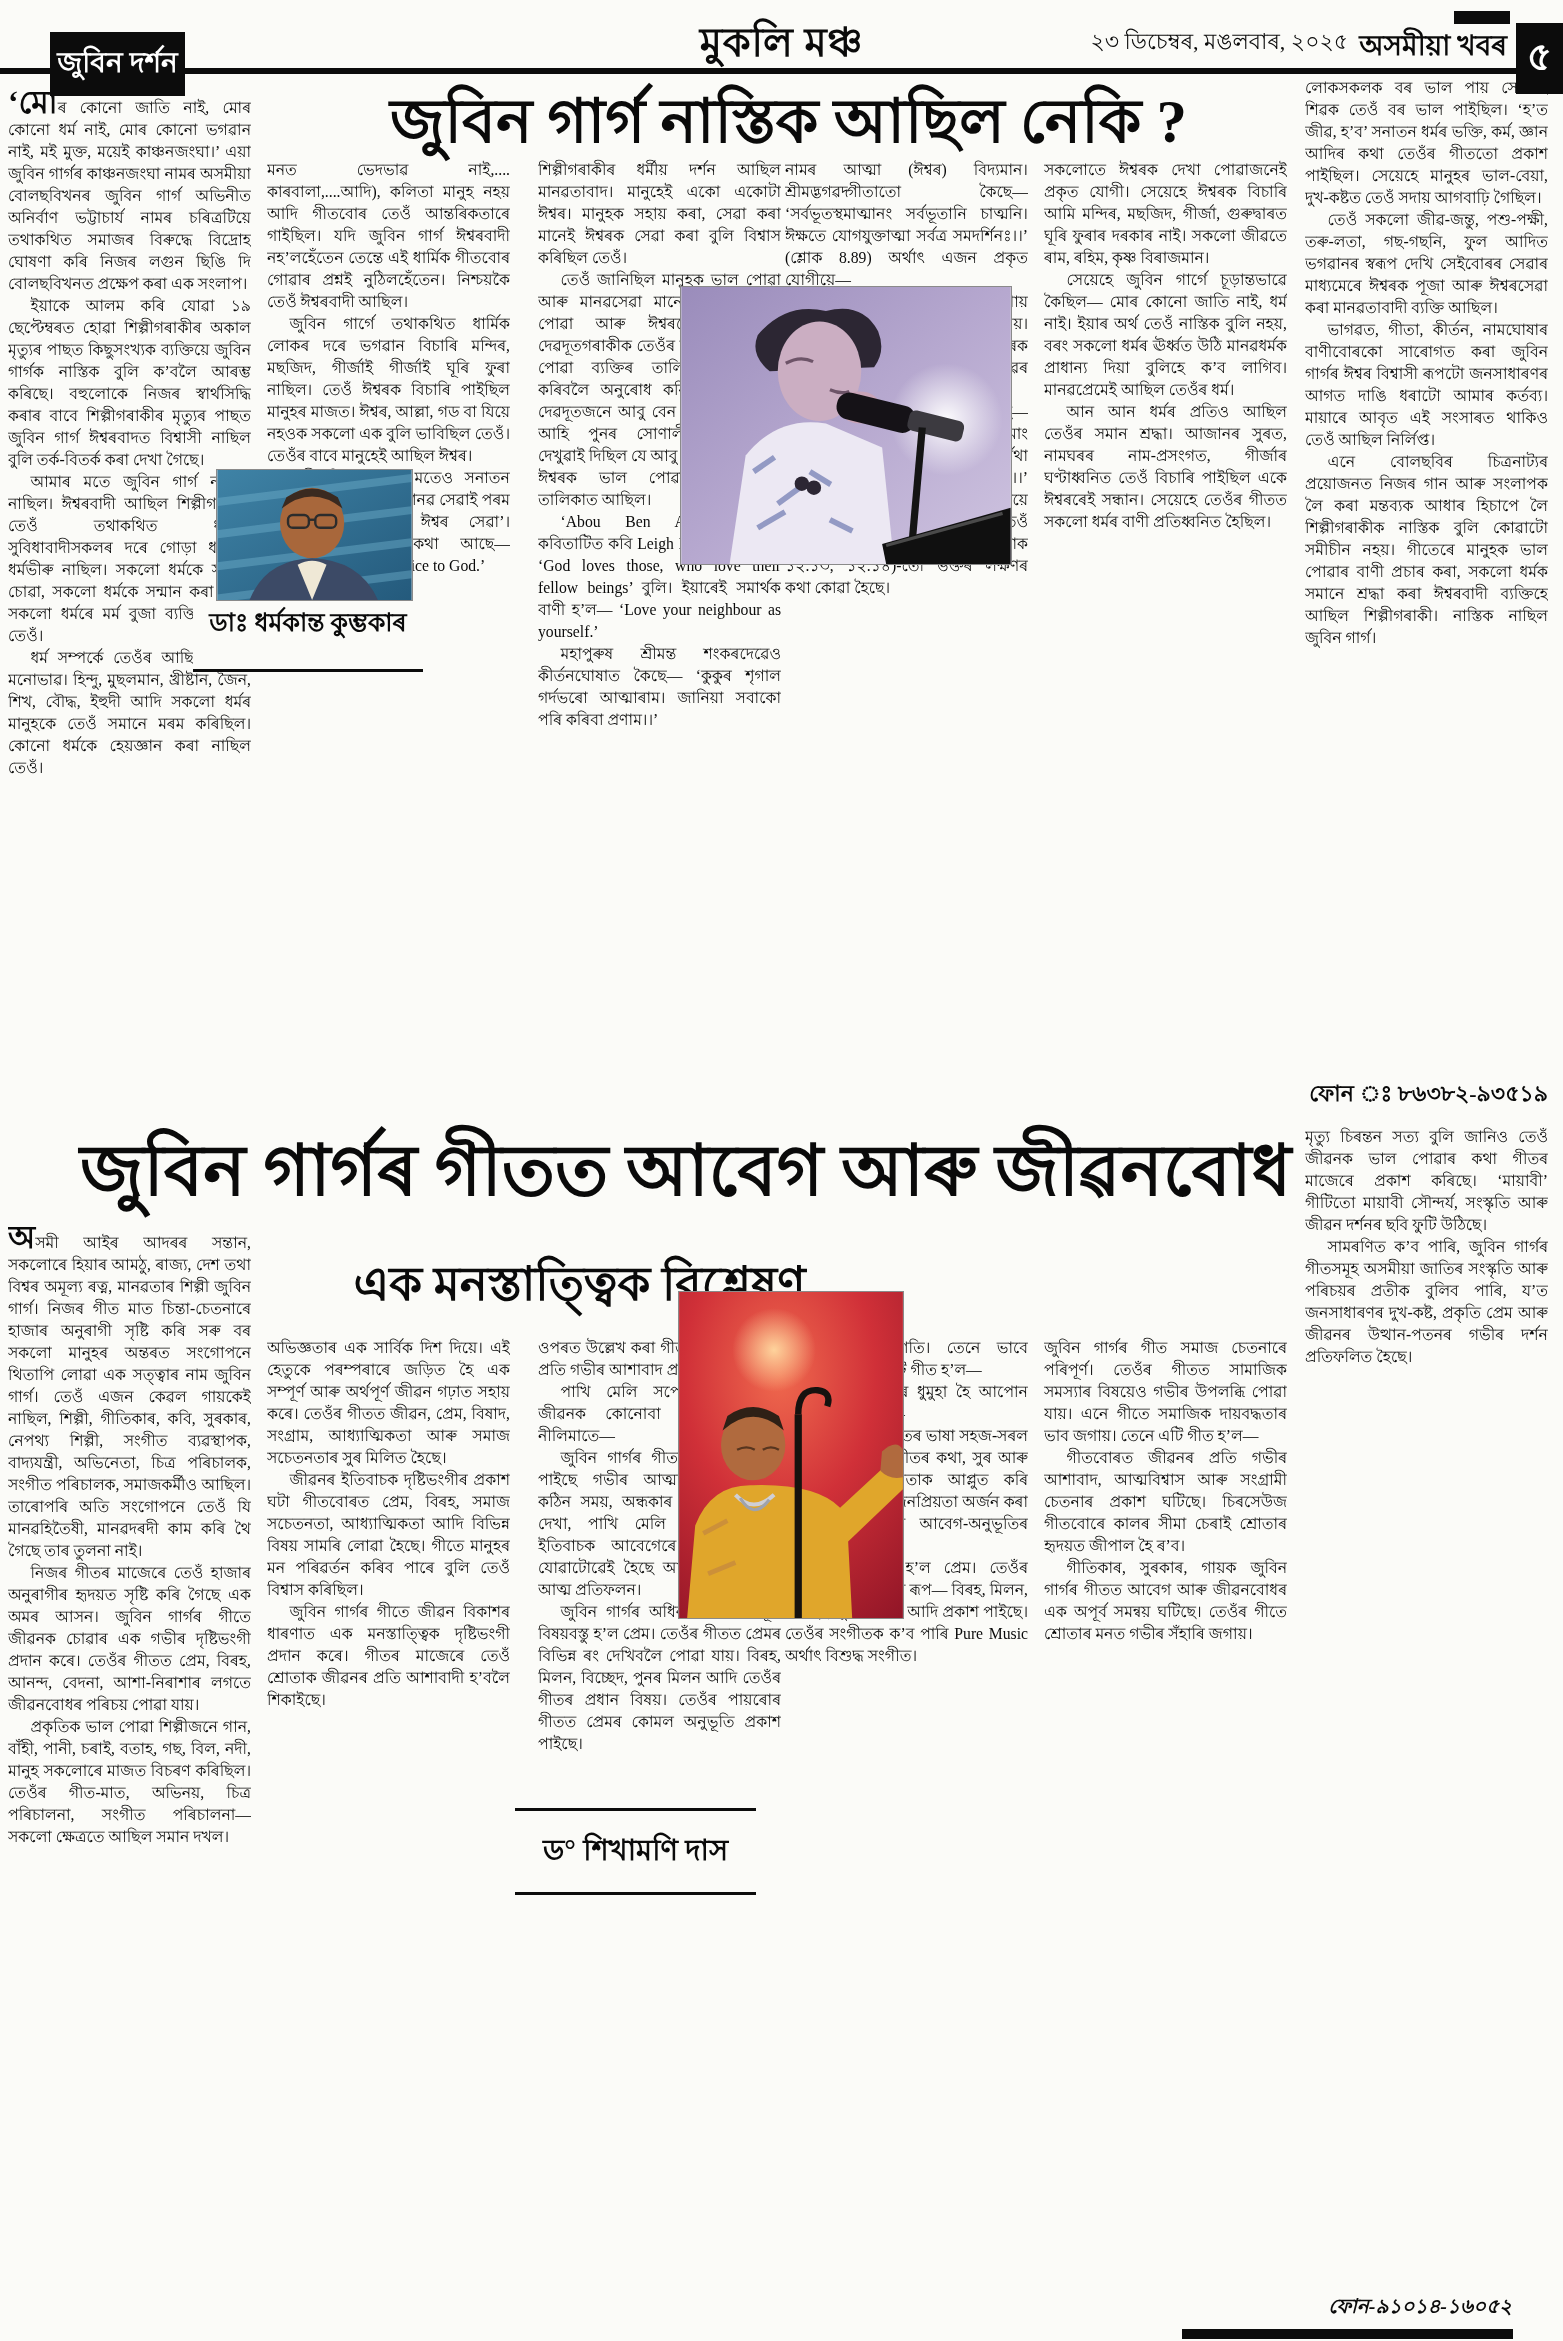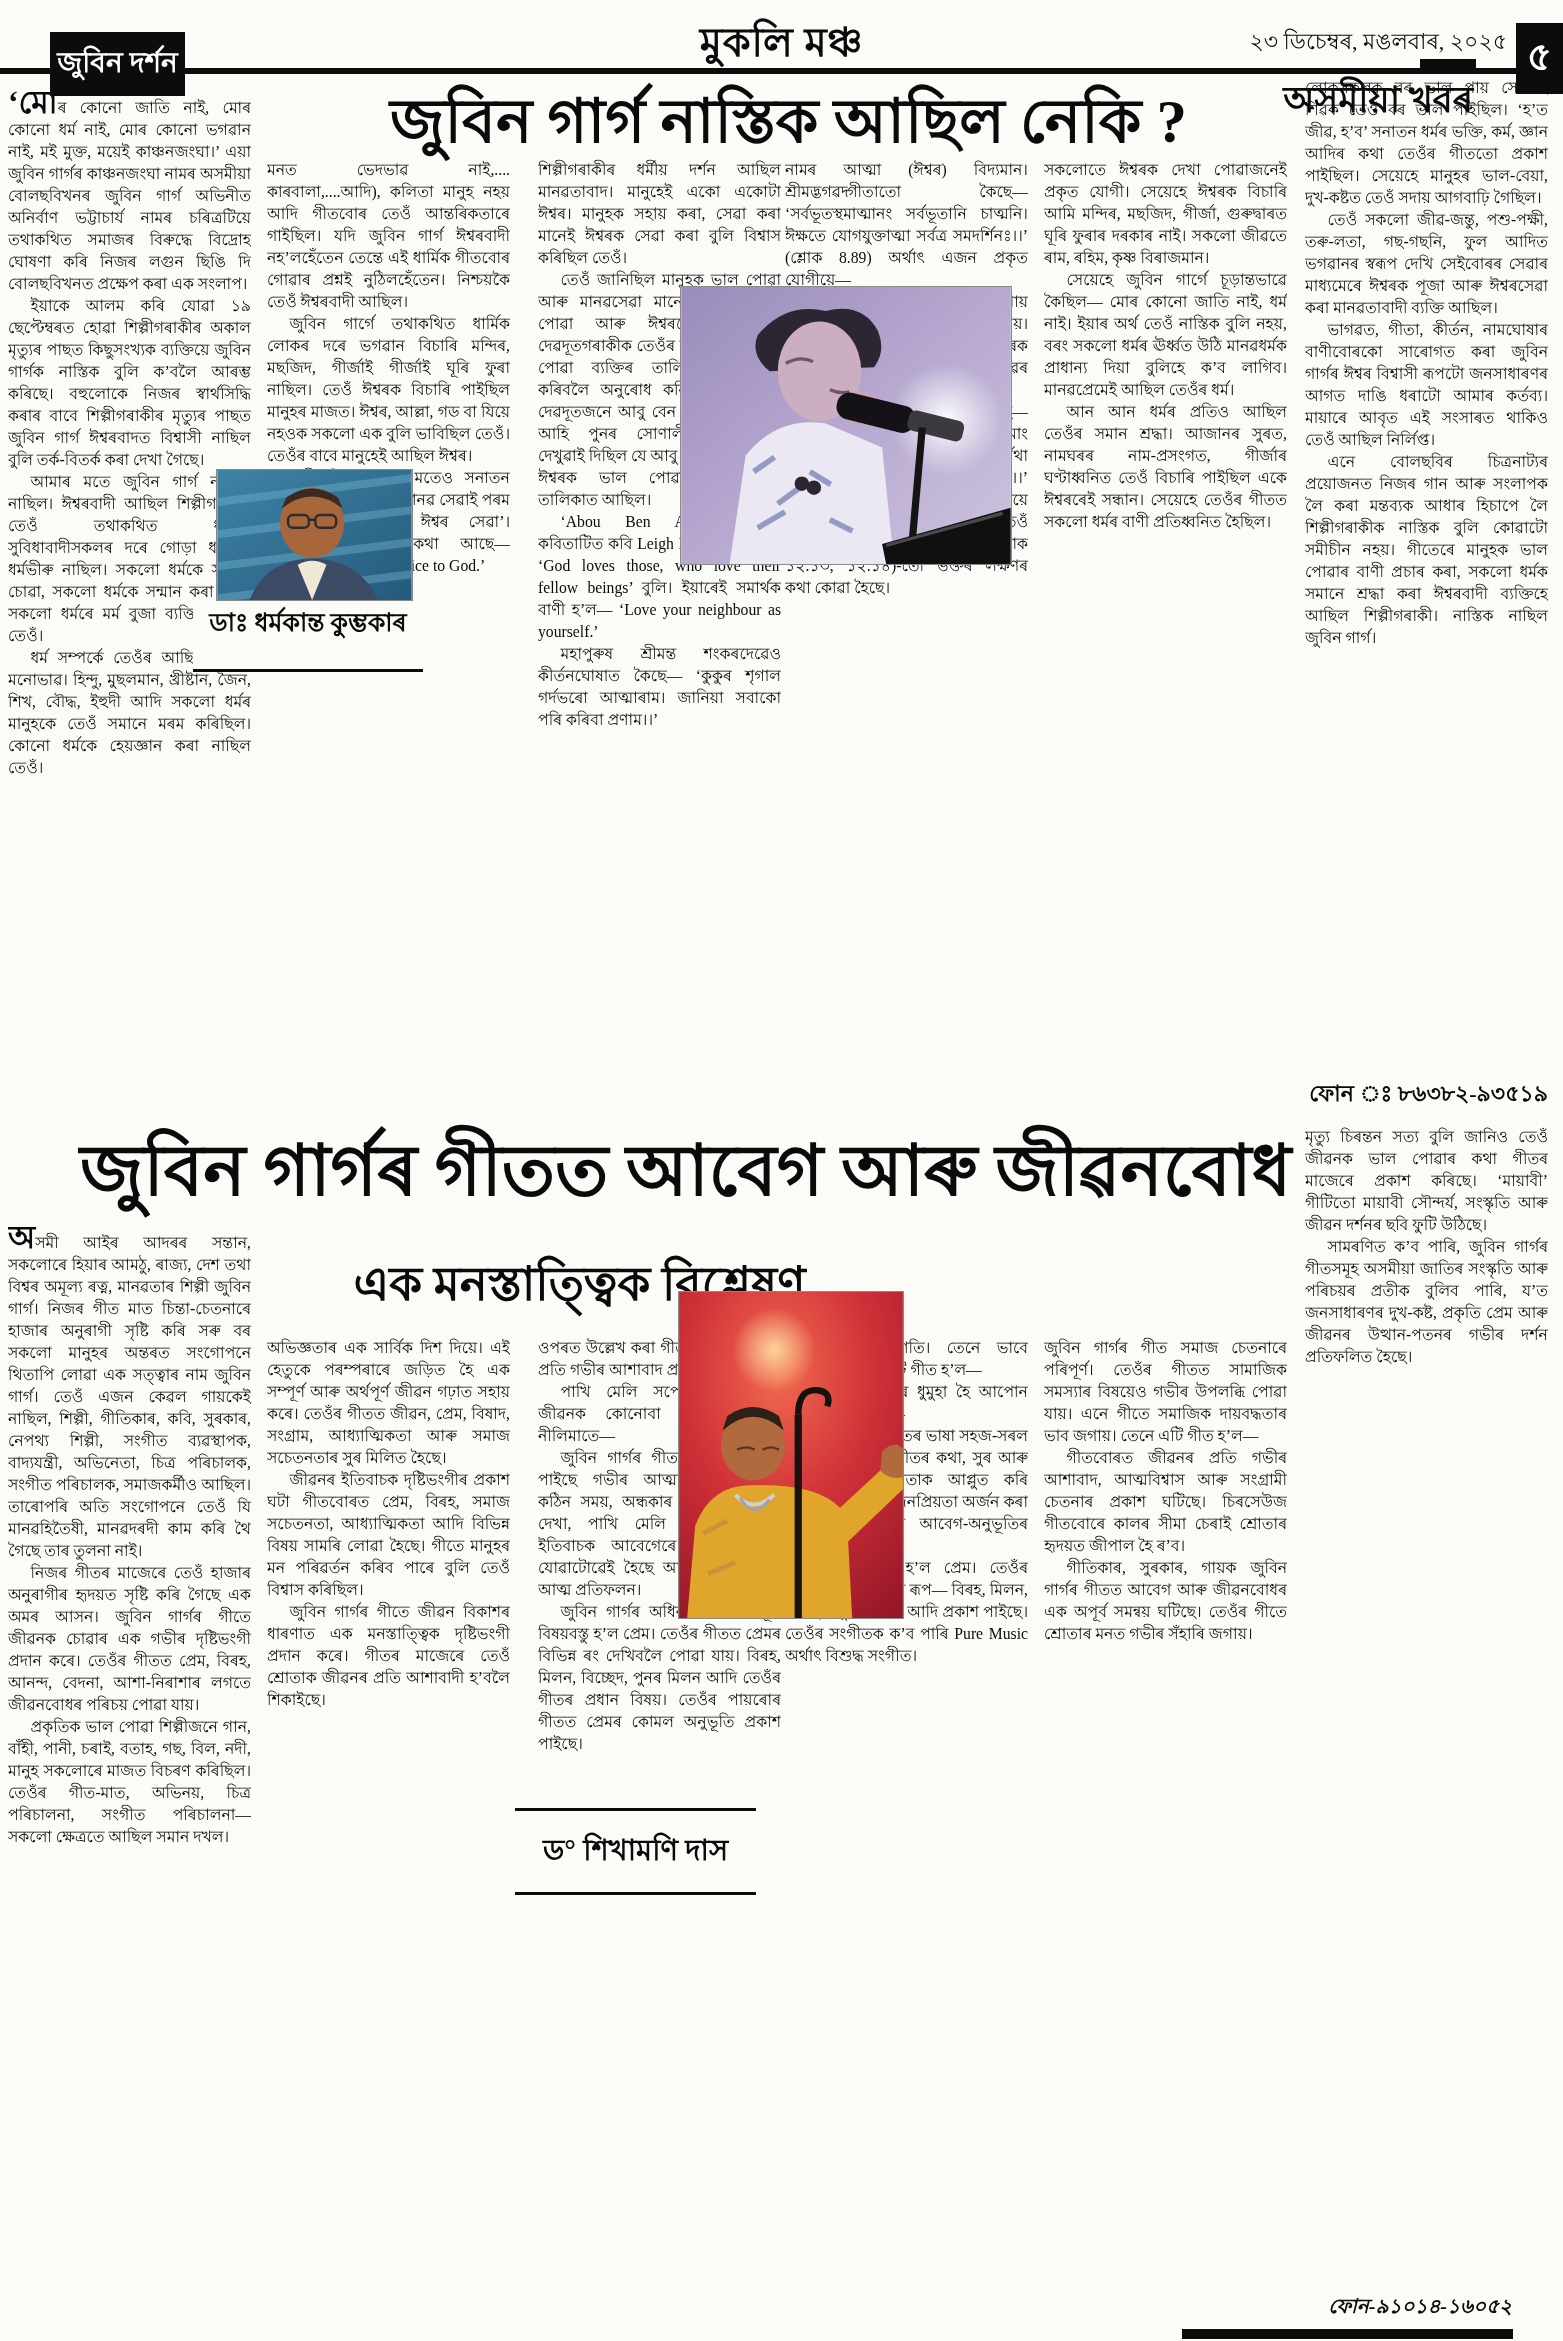--- a/index.html
+++ b/index.html
@@ -8,23 +8,23 @@
     background:#fbfbf8;color:#0a0a0a;
     font-family:"Liberation Serif","DejaVu Serif",serif;
     overflow:hidden;
   }
   .abs{position:absolute;}
   
   .head-rule{left:0;top:68px;width:1563px;height:5.6px;background:#0c0c0c;}
   .kicker-box{left:50px;top:32px;width:135px;height:64px;background:#0c0c0c;color:#fff;
     display:flex;align-items:center;justify-content:center;font-size:28px;font-weight:bold;z-index:4;}
   .masthead-title{left:0;top:11.3px;width:1563px;text-align:center;font-size:40px;font-weight:bold;letter-spacing:0.8px;}
-  .masthead-right{right:56px;top:24px;display:flex;align-items:center;gap:11.3px;z-index:3;flex-direction:column;}
+  .masthead-right{right:56px;top:24px;display:flex;align-items:flex-start;gap:11.3px;z-index:3;}
   .masthead-date{font-size:22px;}
-  .masthead-paper{font-size:36px;font-weight:bold;position:relative;}
+  .masthead-paper{font-size:28px;font-weight:bold;position:relative;}
   .paper-tag{position:absolute;right:-3.2px;top:-13px;width:56px;height:13px;background:#0c0c0c;}
   .page-box{right:0;top:22.5px;width:47px;height:71px;background:#0c0c0c;color:#fff;
     display:flex;align-items:center;justify-content:center;font-size:39px;font-weight:bold;z-index:5;}
   
   .a1-headline{left:346px;top:74px;width:885px;text-align:center;font-size:61px;font-weight:bold;white-space:nowrap;z-index:2;}
   .a2-headline{left:80px;top:1116px;width:1190px;text-align:center;font-size:71px;font-weight:bold;white-space:nowrap;z-index:2;}
   .a2-subtitle{left:137px;top:1248px;width:885px;text-align:center;font-size:47px;font-weight:bold;z-index:2;}
   
   .col{width:243px;text-align:justify;font-size:15.7px;line-height:22px;overflow:hidden;
     word-break:break-word;}

